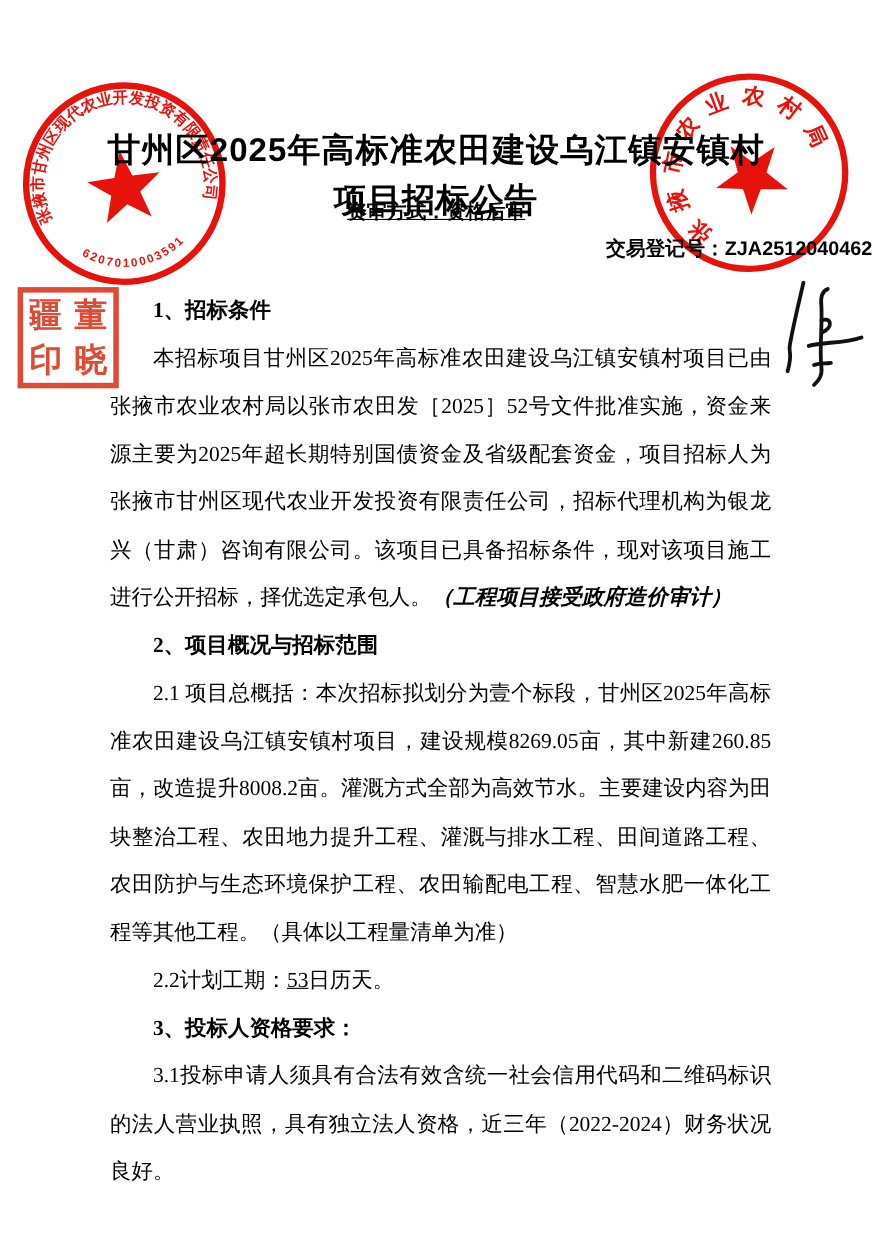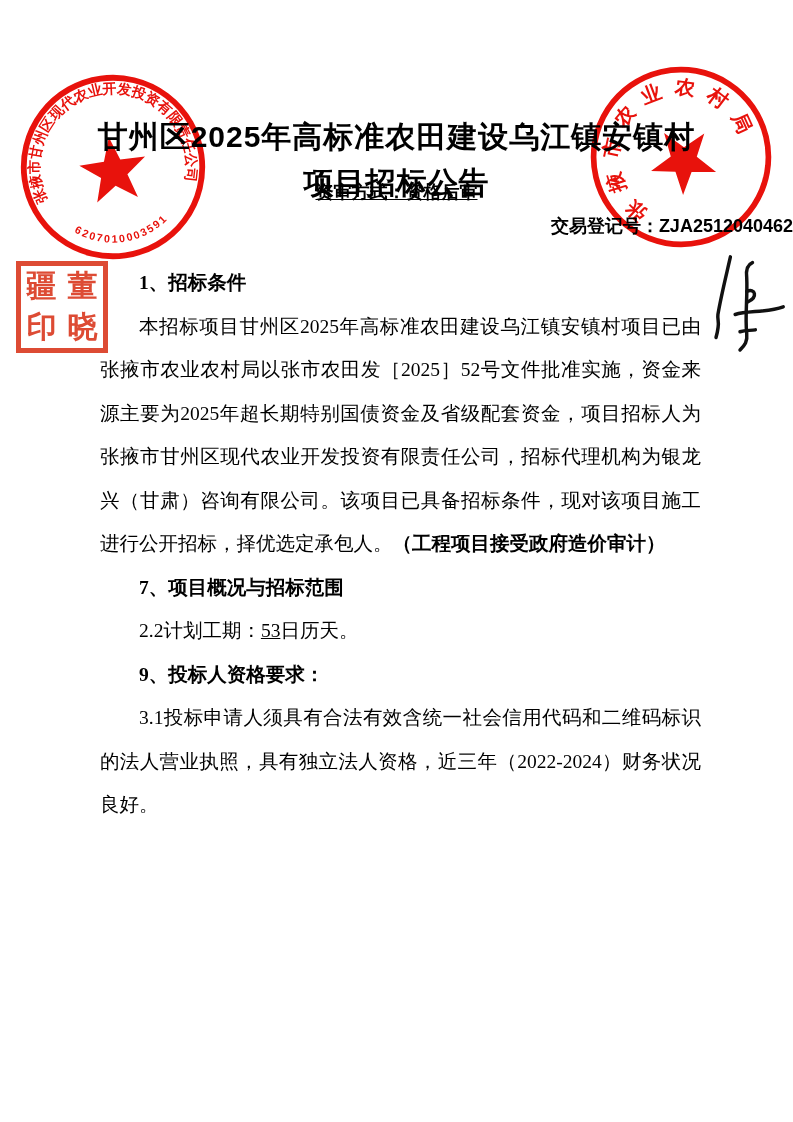--- a/index.html
+++ b/index.html
@@ -29,20 +29,21 @@
     font-size:19.5px;line-height:43.5px;text-align:justify;z-index:1;
   }
   .doc-body p{margin:0;text-indent:2em;}
   .doc-body .heading{
     font-family:Liberation Serif, serif;
     font-weight:700;
   }
   .bold-run{
     font-family:"Liberation Sans","DejaVu Sans",sans-serif;
     font-weight:700;
+    font-style:italic;
   }
   .underline-run{text-decoration:underline;}
   
   .seal{position:absolute;mix-blend-mode:multiply;z-index:3;}
   .seal-left{left:16px;top:70px;width:194px;height:194px;transform:rotate(-8deg);}
   .seal-right{left:586px;top:62px;width:190px;height:190px;transform:rotate(-35deg);}
   .seal svg{width:100%;height:100%;}
   .seal .ring{fill:none;stroke:var(--seal-red);stroke-width:6;}
   .seal .star{fill:var(--seal-red);}
   .seal .arc-text{
@@ -74,23 +75,24 @@
 
 <div class="page">
 
   <h1 class="doc-title">甘州区2025年高标准农田建设乌江镇安镇村项目招标公告</h1>
   <div class="subtitle review">资审方式：资格后审</div>
   <div class="subtitle registration">交易登记号：ZJA2512040462</div>
 
   <div class="doc-body">
     <p class="heading">1、招标条件</p>
     <p><span>本招标项目甘州区2025年高标准农田建设乌江镇安镇村项目已由张掖市农业农村局以张市农田发［2025］52号文件批准实施，资金来源主要为2025年超长期特别国债资金及省级配套资金，项目招标人为张掖市甘州区现代农业开发投资有限责任公司，招标代理机构为银龙兴（甘肃）咨询有限公司。该项目已具备招标条件，现对该项目施工进行公开招标，择优选定承包人。</span><span class="bold-run">（工程项目接受政府造价审计）</span></p>
-    <p class="heading">7、项目概况与招标范围</p>
+    <p class="heading">2、项目概况与招标范围</p>
+    <p>2.1 项目总概括：本次招标拟划分为壹个标段，甘州区2025年高标准农田建设乌江镇安镇村项目，建设规模8269.05亩，其中新建260.85亩，改造提升8008.2亩。灌溉方式全部为高效节水。主要建设内容为田块整治工程、农田地力提升工程、灌溉与排水工程、田间道路工程、农田防护与生态环境保护工程、农田输配电工程、智慧水肥一体化工程等其他工程。（具体以工程量清单为准）</p>
     <p><span>2.2计划工期：</span><span class="underline-run">53</span><span>日历天。</span></p>
-    <p class="heading">9、投标人资格要求：</p>
+    <p class="heading">3、投标人资格要求：</p>
     <p>3.1投标申请人须具有合法有效含统一社会信用代码和二维码标识的法人营业执照，具有独立法人资格，近三年（2022-2024）财务状况良好。</p>
 
   </div>
 
   <div class="seal seal-left">
     <svg viewBox="0 0 200 200">
       <defs>
         <path id="arcTopL" d="M 28.6,126 A 76,76 0 1 1 171.4,126"></path>
         <path id="arcBotL" d="M 36.1,144.7 A 78,78 0 0 0 163.9,144.7"></path>
       </defs>

